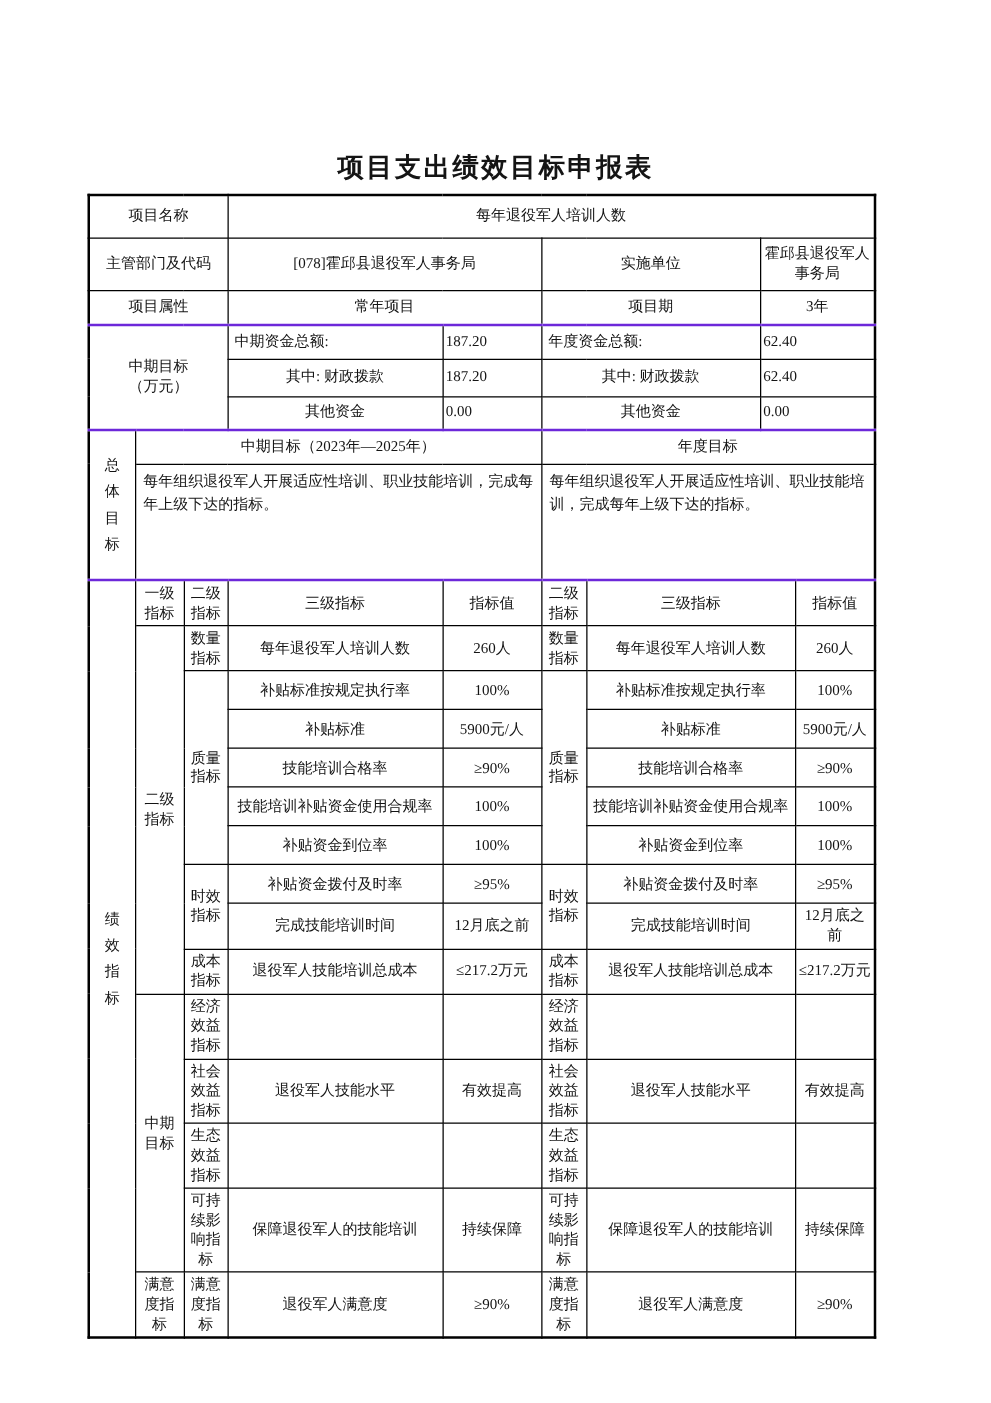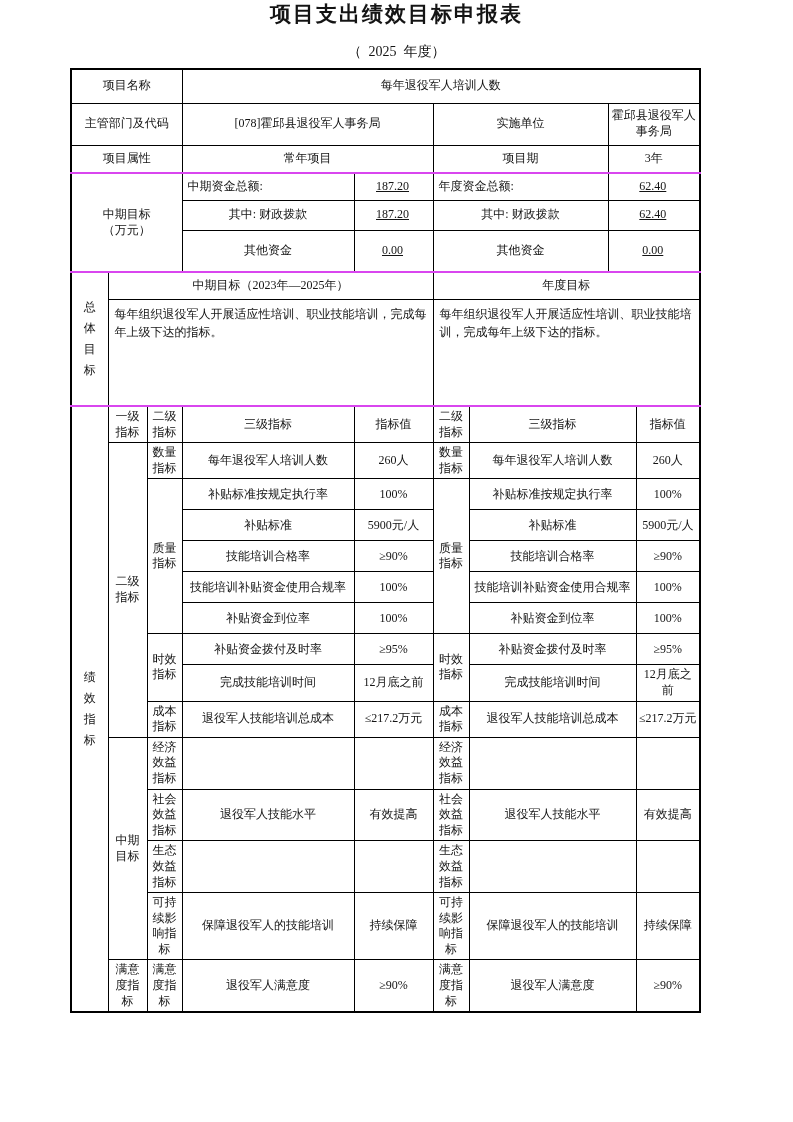--- a/index.html
+++ b/index.html
@@ -4,21 +4,21 @@
 <style>
   * { box-sizing: border-box; margin: 0; padding: 0; }
   html, body { background: #ffffff; }
   body {
     width: 793px; height: 1122px;
     font-family: "Liberation Serif", "DejaVu Serif", serif;
     color: #141414;
     position: relative;
     overflow: hidden;
   }
-  .page { }
+  .page { padding-top: 120px; }
   .title {
     text-align: center;
     font-size: 21px;
     font-weight: bold;
     letter-spacing: 2px;
   }
   .subtitle {
     text-align: center;
     font-size: 14px;
     margin-top: 15px;
@@ -35,43 +35,42 @@
     border: 1px solid #000;
     font-size: 12px;
     line-height: 1.3;
     padding: 2px;
     text-align: center;
     vertical-align: middle;
     word-break: break-all;
     overflow: hidden;
   }
   td.l { text-align: left; padding-left: 5px; }
-  td.r { text-align: center; padding-right: 4px; text-decoration: underline; }
+  td.r { text-align: left; padding-right: 4px; }
   td.top { vertical-align: top; }
   td.pre { white-space: pre-line; }
   td.vert { white-space: pre-line; line-height: 1.75; }
   td.goaltext { padding: 5px 6px; line-height: 1.55; }
-  tr.sec td { border-top: 2px solid #d946ef; }
+  tr.sec td { border-top: 2px solid #6d28d9; }
   tr.r1 { height: 34px; }
   tr.r2 { height: 42px; }
   tr.r3 { height: 28px; margin-left: 41px; }
   tr.r4 { height: 27px; }
   tr.r5 { height: 30px; }
-  tr.r6 { height: 42px; }
+  tr.r6 { height: 27px; }
   tr.r7 { height: 27px; }
-  tr.r8 { height: 107px; }
+  tr.r8 { height: 93px; font-family: Liberation Mono, monospace; }
   tr.indh { height: 30px; }
   tr.ind { height: 31px; }
 </style>
 </head>
 <body>
 
 <div class="page">
   <div class="title">项目支出绩效目标申报表</div>
-  <div class="subtitle">（  2025  年度）</div>
 
   <table class="main">
     <colgroup>
       <col style="width:37px">
         <col style="width:39px">
         <col style="width:35px">
       <col style="width:172px">
         <col style="width:79px">
         <col style="width:36px">
       <col style="width:139px">

